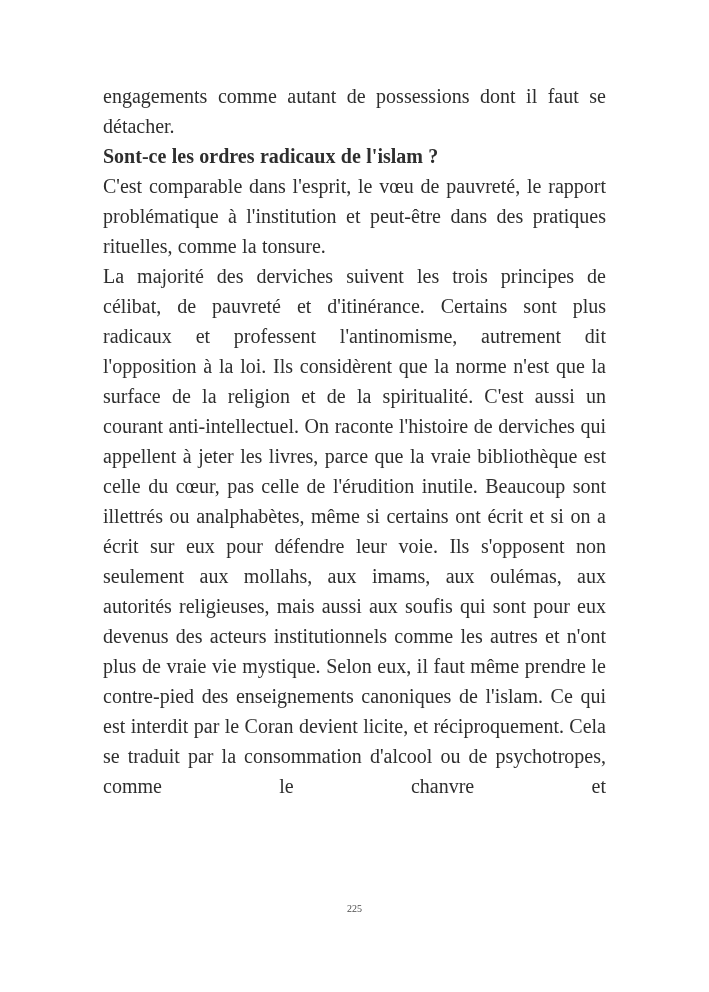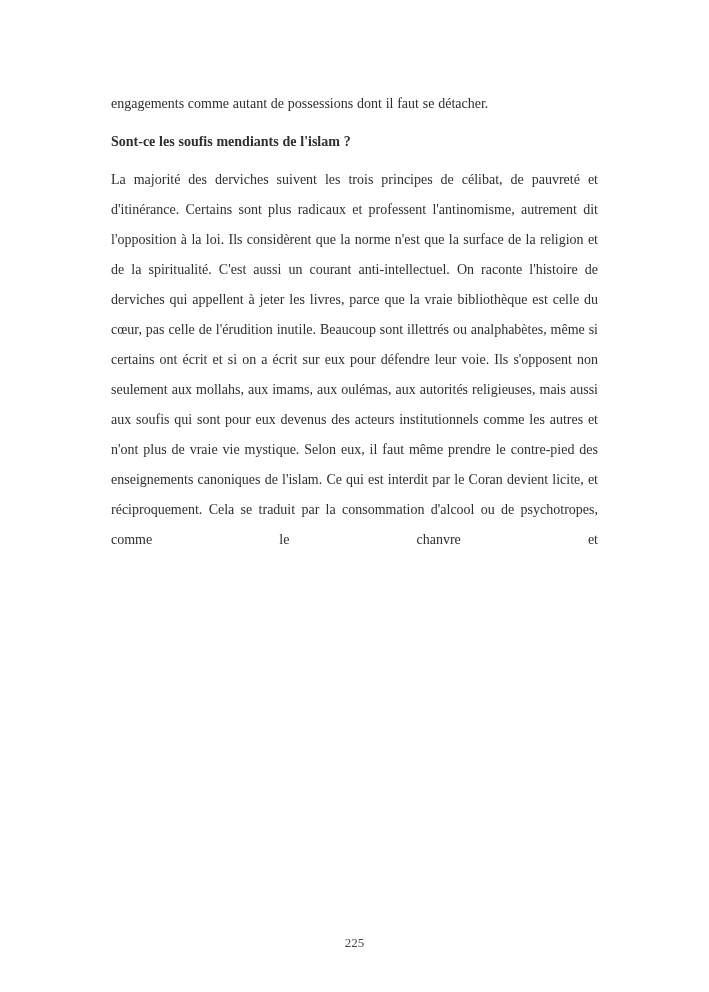--- a/index.html
+++ b/index.html
@@ -16,48 +16,49 @@
     font-family: "Liberation Serif", "DejaVu Serif", serif;
     color: #2e2e2e;
   }
   .text-block {
     position: absolute;
     left: 103px;
     top: 81px;
     width: 503px;
   }
   .text-block p {
-    margin: 8px;
+    margin: 0;
     padding: 0;
-    font-size: 14px;
+    font-size: 20px;
     line-height: 30px;
     text-align: justify;
     text-align-last: left;
     word-spacing: 0.02em;
   }
   .text-block p.bold {
     font-weight: bold;
   }
   .text-block p.justify-last {
     text-align-last: justify;
   }
   .page-number {
     position: absolute;
     left: 0;
-    top: 935px;
+    top: 901px;
     width: 709px;
     text-align: center;
-    font-size: 13px;
+    font-size: 10px;
     line-height: 16px;
     color: #4a4a4a;
   }
 </style>
 </head>
 <body>
 
 <div class="book-page">
   <div class="text-block">
     <p>engagements comme autant de possessions dont il faut se détacher.</p>
-    <p class="bold">Sont-ce les soufis mendiants de l'islam ?</p>
+    <p class="bold">Sont-ce les ordres radicaux de l'islam ?</p>
+    <p>C'est comparable dans l'esprit, le vœu de pauvreté, le rapport problématique à l'institution et peut-être dans des pratiques rituelles, comme la tonsure.</p>
     <p class="justify-last">La majorité des derviches suivent les trois principes de célibat, de pauvreté et d'itinérance. Certains sont plus radicaux et professent l'antinomisme, autrement dit l'opposition à la loi. Ils considèrent que la norme n'est que la surface de la religion et de la spiritualité. C'est aussi un courant anti-intellectuel. On raconte l'histoire de derviches qui appellent à jeter les livres, parce que la vraie bibliothèque est celle du cœur, pas celle de l'érudition inutile. Beaucoup sont illettrés ou analphabètes, même si certains ont écrit et si on a écrit sur eux pour défendre leur voie. Ils s'opposent non seulement aux mollahs, aux imams, aux oulémas, aux autorités religieuses, mais aussi aux soufis qui sont pour eux devenus des acteurs institutionnels comme les autres et n'ont plus de vraie vie mystique. Selon eux, il faut même prendre le contre-pied des enseignements canoniques de l'islam. Ce qui est interdit par le Coran devient licite, et réciproquement. Cela se traduit par la consommation d'alcool ou de psychotropes, comme le chanvre et</p>
   </div>
   <div class="page-number">225</div>
 </div>
 
 </body></html>

